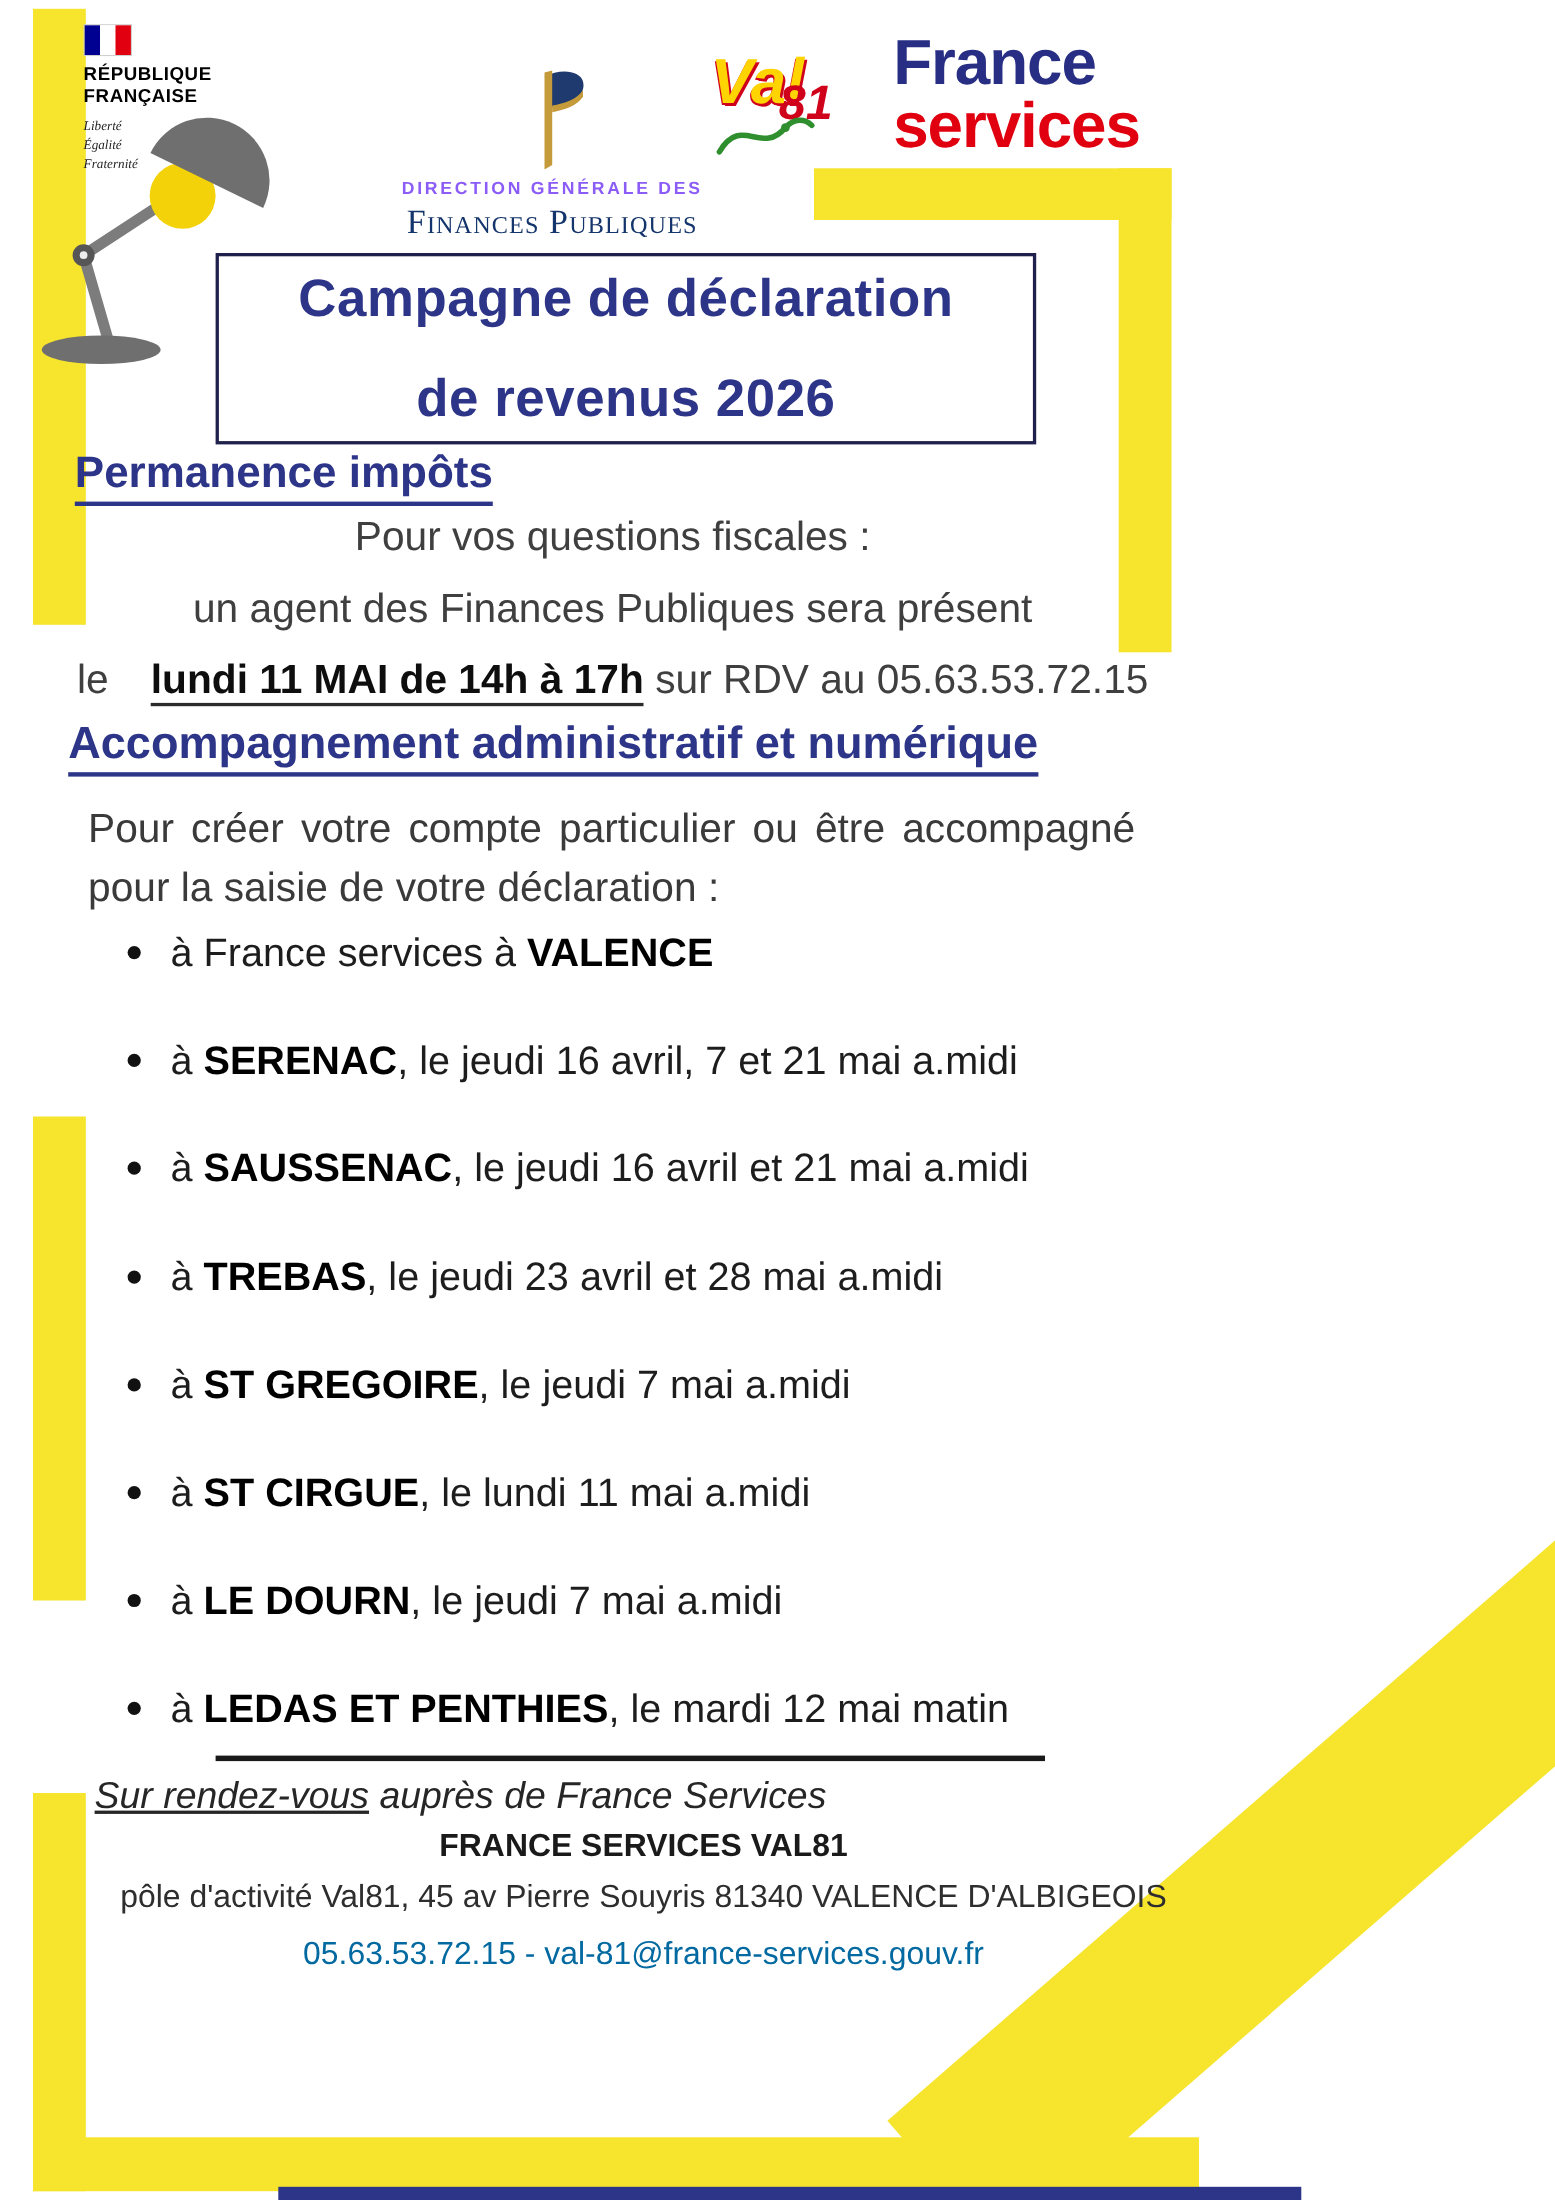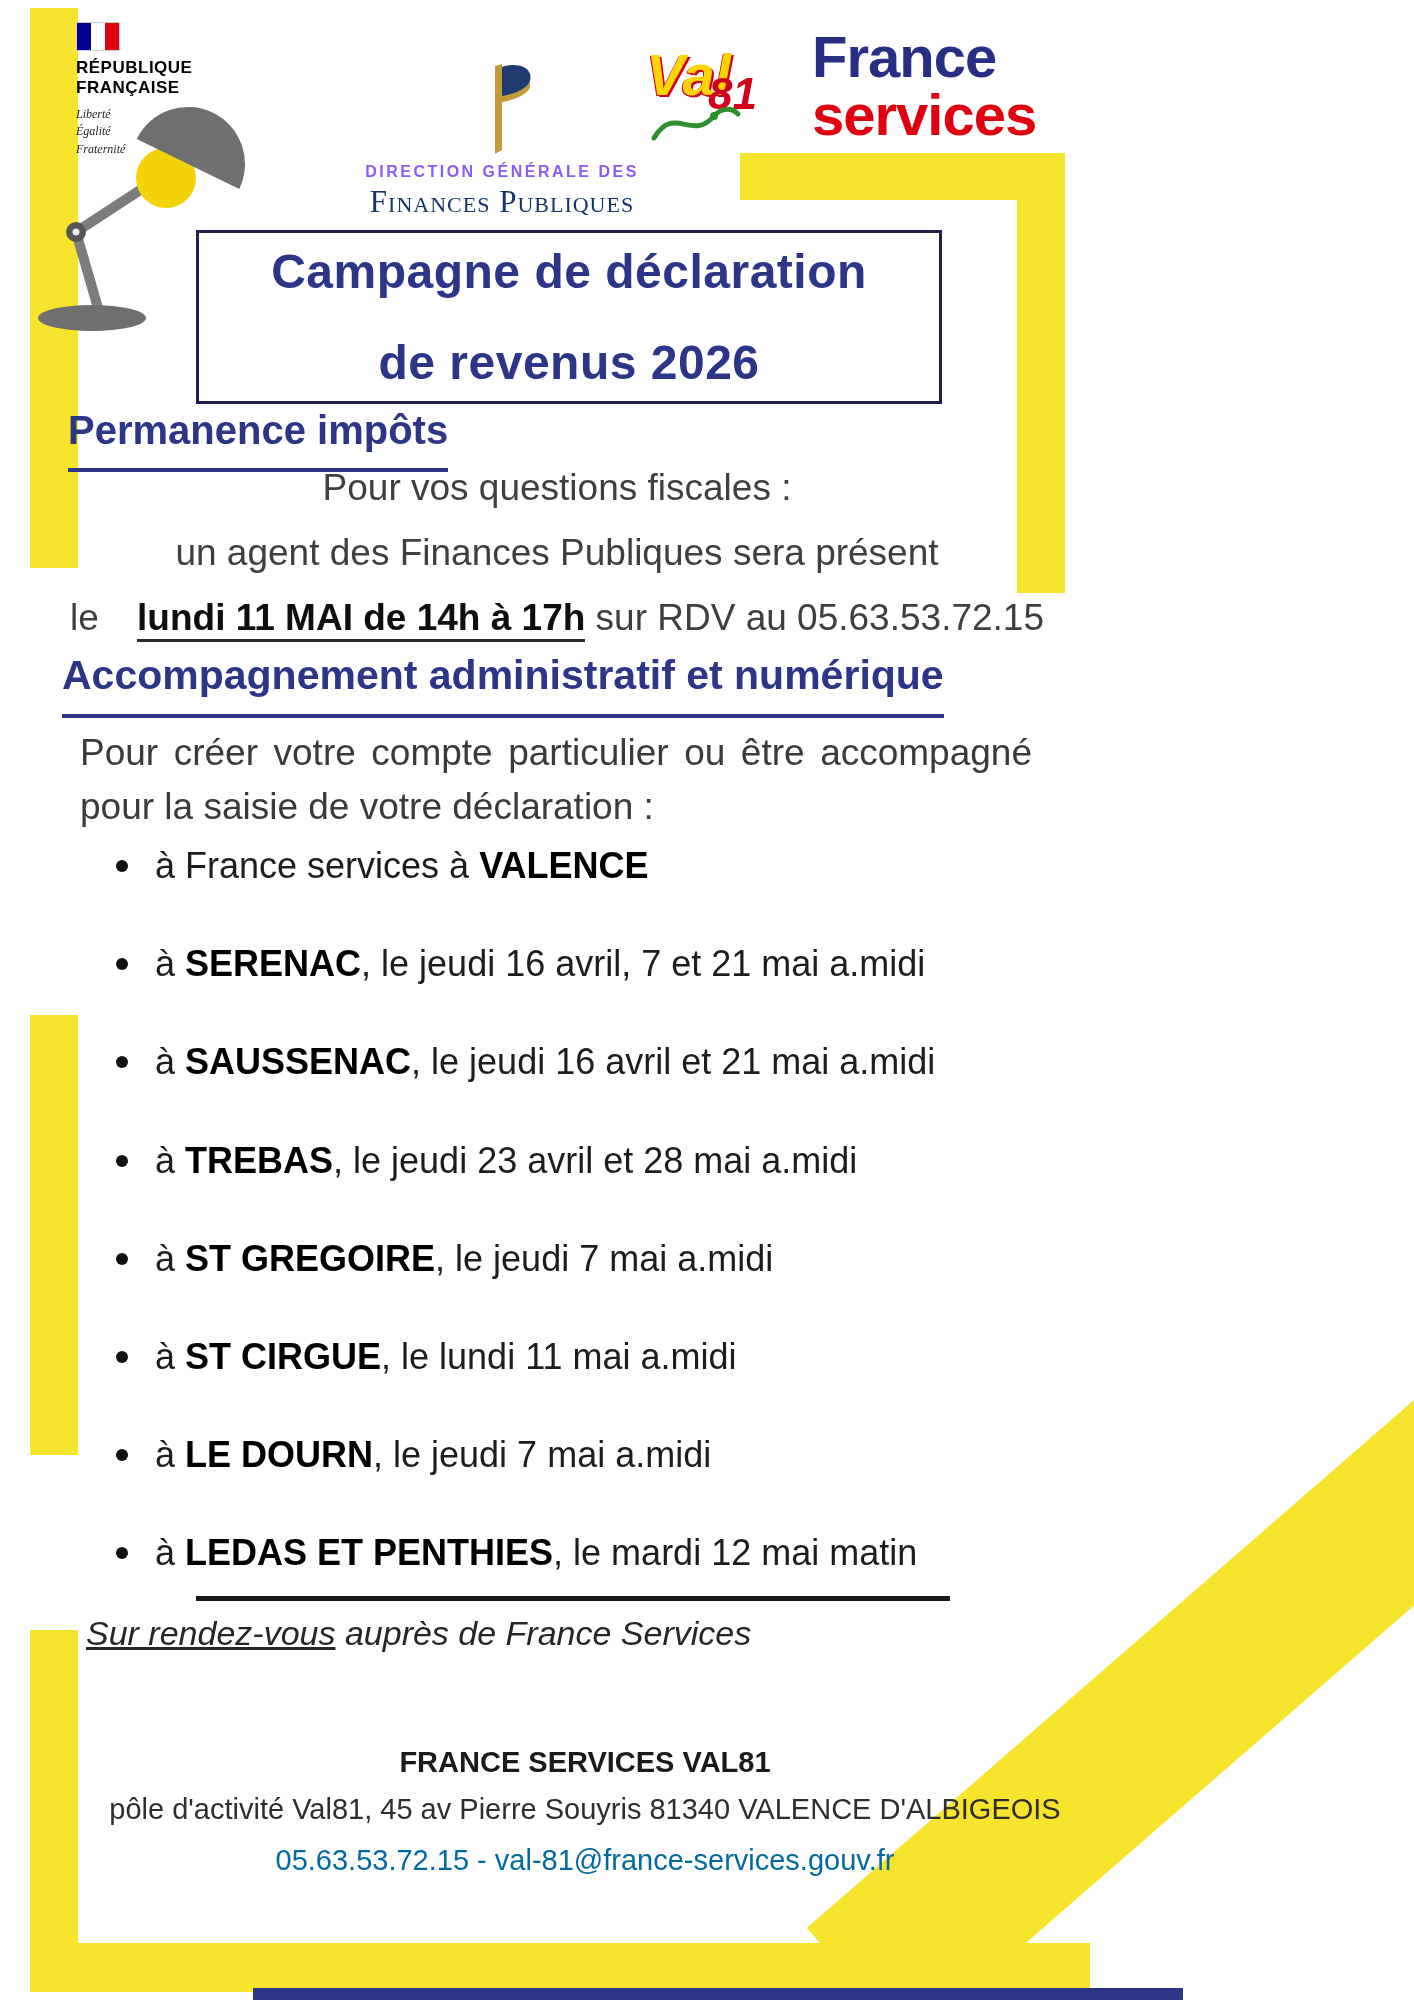--- a/index.html
+++ b/index.html
@@ -45,21 +45,21 @@
   .fs-services { font-size: 58px; color: #e1000f; }
 
   
   #title-box { left: 196px; top: 230px; width: 740px; height: 168px; border: 3px solid #20204c;
                display: flex; flex-direction: column; justify-content: center; align-items: center; gap: 36px; background: #fff; }
   .title-line { font-size: 48px; font-weight: bold; color: #2d3589; letter-spacing: 0.5px; }
 
   
   #permanence-heading { left: 68px; top: 408px; }
   .h-navy { font-size: 40px; font-weight: bold; color: #2d3589; }
-  .h-underline { border-bottom: 4px solid #2d3589; padding-bottom: 15px; display: inline-block; }
+  .h-underline { border-bottom: 4px solid #2d3589; padding-bottom: 3px; display: inline-block; }
 
   #perm-block { left: 62px; top: 464px; width: 990px; text-align: center; font-size: 37px; color: #3f3f3f; }
   #perm-block .pline { margin-bottom: 17px; line-height: 1.3; }
   .strong { font-weight: bold; color: #0e0e0e; }
   .strong-underline { border-bottom: 3px solid #2b2b2b; padding-bottom: 1px; margin-left: 28px; }
 
   
   #accomp-heading { left: 62px; top: 652px; }
   #accomp-heading .h-navy { font-size: 41px; }
 
@@ -69,21 +69,21 @@
   #bullet-list { left: 116px; top: 840px; width: 950px; list-style: none; margin: 0; padding: 0; }
   #bullet-list li { display: flex; align-items: flex-start; font-size: 36px; color: #1d1d1d;
                     margin-bottom: 46px; line-height: 1.45; }
   .bullet-dot { width: 12px; height: 12px; border-radius: 50%; background: #111; margin: 20px 27px 0 0; flex: none; }
   .li-bold { font-weight: bold; color: #000; }
 
   
   #rule { left: 196px; top: 1596px; width: 754px; height: 5px; background: #191919; }
   #rdv-line { left: 86px; top: 1614px; font-size: 34px; font-style: italic; color: #262626; }
   .rdv-underline { text-decoration: underline; }
-  #footer-center { left: 10px; top: 1746px; width: 1150px; text-align: center; }
+  #footer-center { left: 10px; top: 1662px; width: 1150px; text-align: center; }
   .footer-org { font-size: 29px; font-weight: bold; color: #1a1a1a; margin-bottom: 14px; }
   .footer-address { font-size: 29px; color: #2e2e2e; margin-bottom: 18px; }
   .footer-contact { font-size: 29px; color: #0369a1; }
 </style>
 </head>
 <body>
 
 <div class="page">
 
   <div class="deco" id="deco-top-left"></div>

